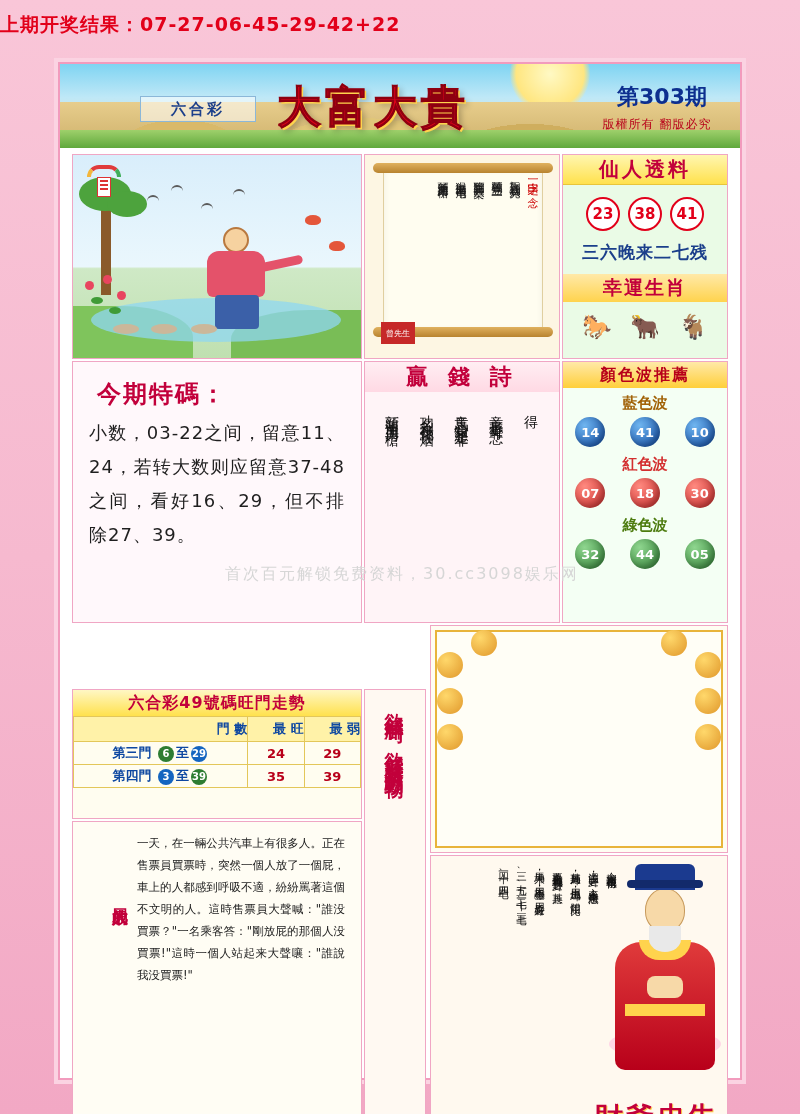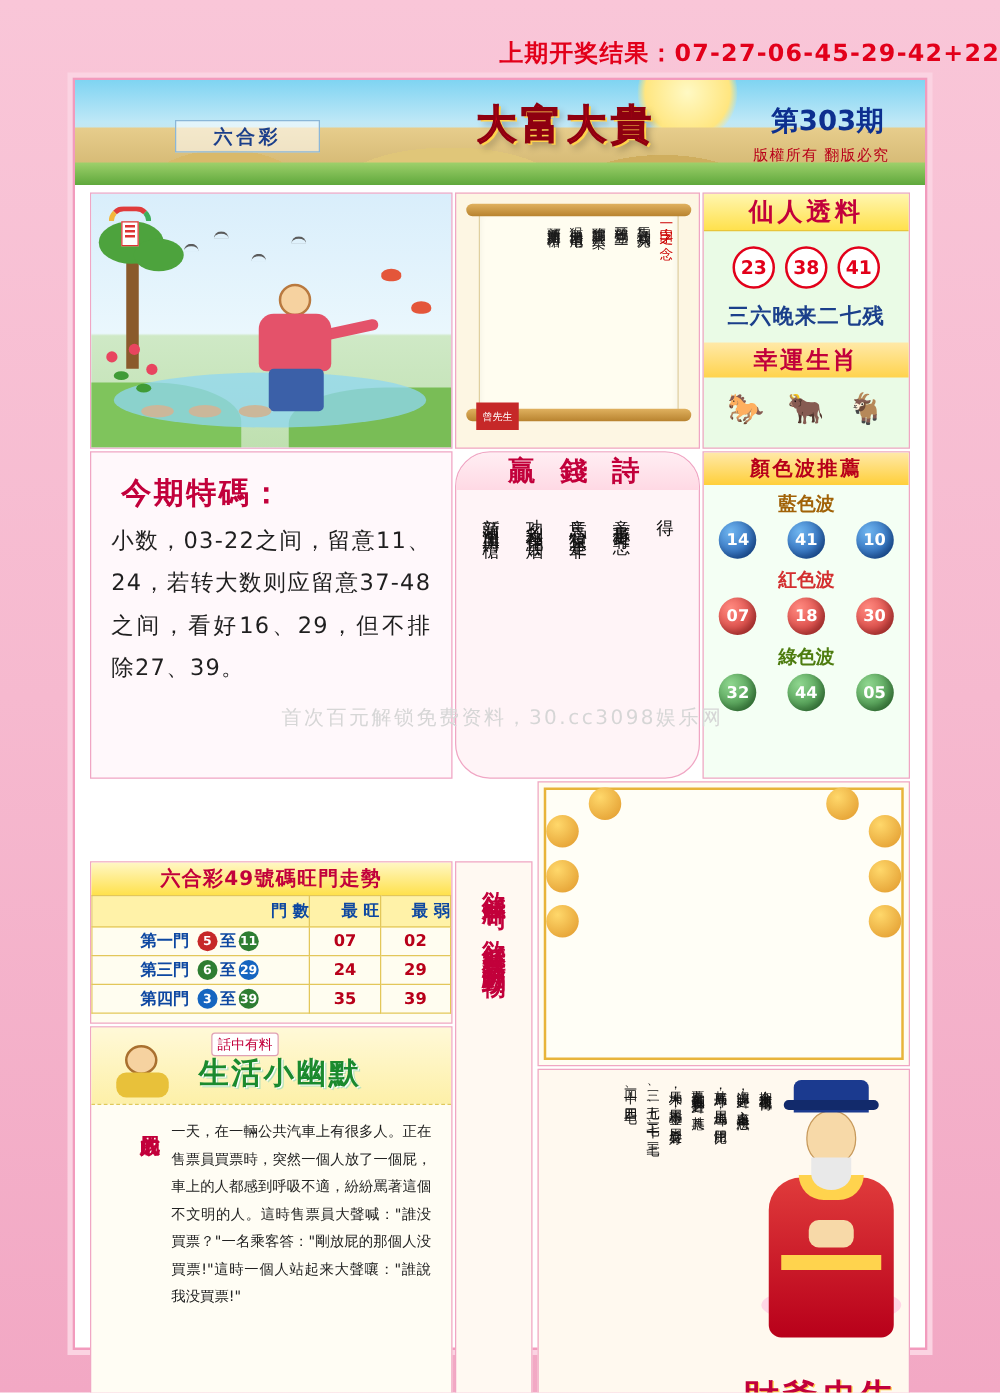--- a/index.html
+++ b/index.html
@@ -7,22 +7,22 @@
   body {
     width:800px; height:1114px;
     font-family:"DejaVu Sans", sans-serif;
     background: linear-gradient(180deg,#f9c6d8 0%, #f6b9cf 50%, #f2a8c4 100%);
     position:relative; overflow:hidden;
   }
   .page {
     position:absolute; left:0; top:0; width:800px; height:1114px;
   }
   .topbar {
-    position:absolute; left:0; top:30px; width:800px; height:36px;
-    text-align:right;
+    position:absolute; left:0; top:12px; width:800px; height:36px;
+    text-align:left;
   }
   .topbar .t {
     font-size:19px; color:#e2001a; font-weight:bold; letter-spacing:1px;
     font-family:"DejaVu Sans", sans-serif;
   }
   .sheet {
     position:absolute; left:58px; top:62px; width:684px; height:1018px;
     background:#ffffff;
     border:2px solid #f29bbd;
     box-shadow:0 0 0 4px #fbd3e2;
@@ -43,22 +43,22 @@
       radial-gradient(60px 28px at 120px 46px, #d9b96a 0 100%, transparent 100%),
       radial-gradient(90px 34px at 300px 50px, #e0c679 0 100%, transparent 100%),
       radial-gradient(70px 26px at 470px 48px, #cfae5e 0 100%, transparent 100%),
       linear-gradient(180deg,#e7cd8c,#cdb06a);
   }
   .mh-green {
     position:absolute; left:0; bottom:0; width:680px; height:18px;
     background:linear-gradient(180deg,#9ed06b,#5fa83c);
   }
   .mh-title {
-    position:absolute; left:205px; top:14px; width:260px; text-align:right;
-    font-size:32px; font-weight:bold; color:#e2001a;
+    position:absolute; left:217px; top:14px; width:260px; text-align:left;
+    font-size:44px; font-weight:bold; color:#e2001a;
     -webkit-text-stroke:1px #8e0010;
     text-shadow:2px 2px 0 #ffd34d, 4px 4px 6px rgba(0,0,0,.3);
     letter-spacing:4px;
     font-family:"DejaVu Sans", sans-serif;
   }
   .mh-badge {
     position:absolute; left:80px; top:32px; width:116px; height:26px;
     background:rgba(255,255,255,.55);
     border:1px solid #8bb7d8;
     display:flex; align-items:center; justify-content:center;
@@ -128,21 +128,21 @@
   
   .c-special { left:12px; top:297px; width:290px; height:262px; background:#fff8fb;}
   .sp-title { font-size:24px; font-weight:bold; color:#c2003b; margin:16px 0 6px 24px; letter-spacing:2px;}
   .sp-body { font-size:18px; line-height:34px; color:#1f1f1f; padding:0 16px; letter-spacing:1px; text-align:justify;}
   .watermark {
     position:absolute; left:12px; bottom:28px; width:660px; text-align:center;
     font-size:16px; color:#d6d6d6; letter-spacing:2px; pointer-events:none;
   }
 
   
-  .c-poem { left:304px; top:297px; width:196px; height:262px; background:#fff4f7;border-radius:28px;}
+  .c-poem { left:304px; top:297px; width:196px; height:262px; background:#fff4f7;}
   .poem-h { height:30px; display:flex; align-items:center; justify-content:center; gap:12px; font-size:22px; font-weight:bold; color:#c2003b; background:linear-gradient(180deg,#ffeef3,#ffd9e4); letter-spacing:6px;}
   .poem-cols { position:absolute; left:10px; top:42px; right:10px; bottom:8px; display:flex; flex-direction:row-reverse; justify-content:space-around;}
   .poem-col { writing-mode:vertical-rl; text-orientation:upright; font-size:14px; line-height:20px; color:#111; letter-spacing:3px;}
 
   
   .c-color { left:502px; top:297px; width:166px; height:262px; background:#f4fff4;}
   .color-h { height:26px; background:linear-gradient(180deg,#ffe9a8,#ffcf3a); display:flex; align-items:center; justify-content:center; font-size:16px; font-weight:bold; color:#b8001a; letter-spacing:2px;}
   .wave-sec { padding:6px 0 2px;}
   .wave-lbl { text-align:center; font-size:15px; font-weight:bold; margin-bottom:4px;}
   .wave-lbl.blue { color:#a16207; }
@@ -387,28 +387,20 @@
         <thead>
           <tr>
             <th>門 數</th>
             <th>最 旺</th>
             <th>最 弱</th>
           </tr>
         </thead>
         <tbody>
           <tr>
             <td class="gate">
-              <span>第一門</span>
-              <span class="gball">5</span>至<span class="gball g2">11</span>
-            </td>
-            <td>07</td>
-            <td>02</td>
-          </tr>
-          <tr>
-            <td class="gate">
               <span>第三門</span>
               <span class="gball g2">6</span>至<span class="gball b2">29</span>
             </td>
             <td>24</td>
             <td>29</td>
           </tr>
           <tr>
             <td class="gate">
               <span>第四門</span>
               <span class="gball b2">3</span>至<span class="gball g2">39</span>
@@ -419,28 +411,20 @@
 
         </tbody>
       </table>
     </div>
 
     <div class="cell c-vert">
       <div class="vert-inner">欲錢解句：欲錢買疑猜的動物</div>
     </div>
 
     <div class="cell c-humor">
-      <div class="hum-top">
-        <div class="hum-face">
-          <div class="h"></div>
-            <div class="b"></div>
-        </div>
-        <div class="hum-tag">話中有料</div>
-        <div class="hum-title">生活小幽默</div>
-      </div>
       <div class="hum-vert">放屁的人</div>
       <div class="hum-body">一天，在一輛公共汽車上有很多人。正在售票員買票時，突然一個人放了一個屁，車上的人都感到呼吸不適，紛紛罵著這個不文明的人。這時售票員大聲喊："誰没買票？"一名乘客答："剛放屁的那個人没買票!"這時一個人站起来大聲嚷："誰說我没買票!"</div>
     </div>
 
     <div class="cell c-god">
       <div class="god-cols">
         <div class="god-col">今期本連載祖傳</div>
         <div class="god-col">山澤節之卦，主多出奇想法</div>
         <div class="god-col">其應局坤，用也馬坤，體用比</div>
         <div class="god-col">要勤若也馬坤宫之卦，其應</div>

